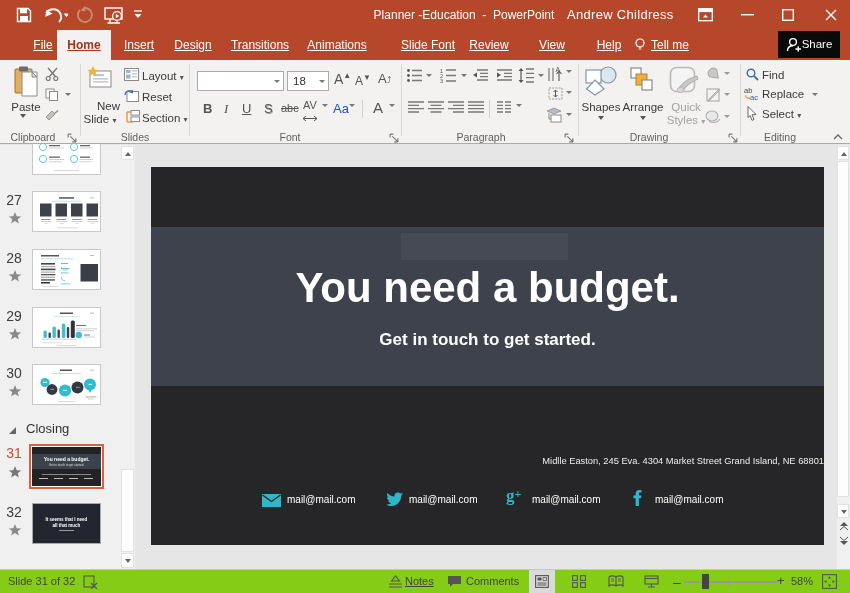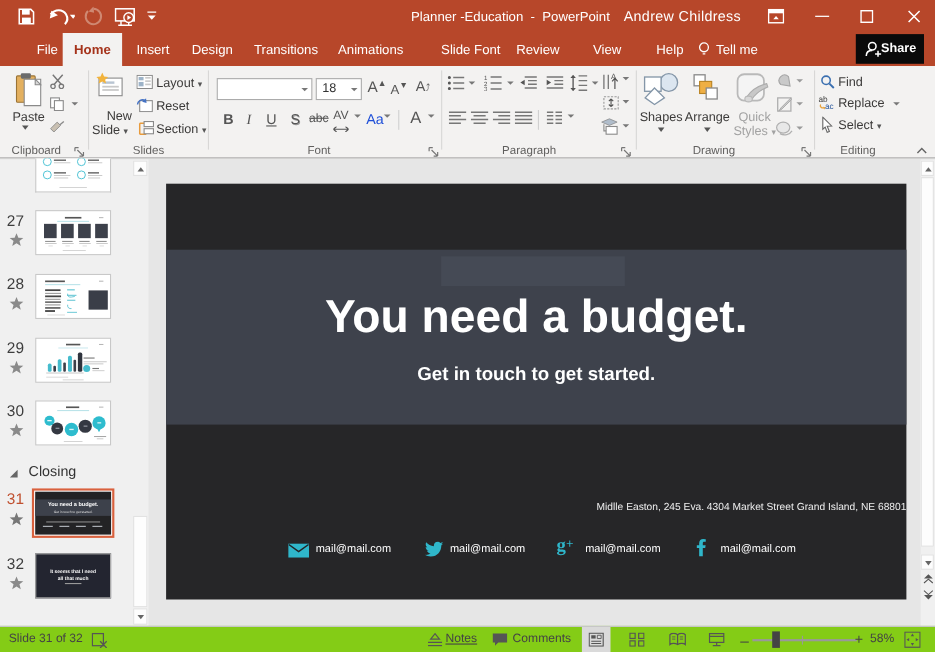--- a/index.html
+++ b/index.html
@@ -5,23 +5,23 @@
 * { margin:0; padding:0; box-sizing:border-box; }
 body { -webkit-font-smoothing:antialiased; font-family:"Liberation Sans", sans-serif; width:850px; height:593px; overflow:hidden; }
 #app { position:relative; width:850px; height:593px; background:#E6E6E6; }
 .abs { position:absolute; }
 
 #titlebar { position:absolute; left:0; top:0; width:850px; height:30px; background:#B7472A; }
 #titlebar .ttl { position:absolute; top:8px; left:0; width:850px; color:#fff; font-size:12px; text-align:center; white-space:nowrap;margin-left:39px; }
 #titlebar .usr { position:absolute; top:7px; left:567px; color:#fff; font-size:13px; white-space:nowrap; letter-spacing:0.3px; }
 
 #tabrow { position:absolute; left:0; top:30px; width:850px; height:30px; background:#B7472A; }
-.tab { position:absolute; top:0; height:30px; line-height:30px; color:#fff; font-size:12px; text-align:center; }
+.tab { position:absolute; top:0; height:30px; line-height:30px; color:#fff; font-size:12px; text-align:center;text-decoration:underline; }
 .tab.active { background:#F3F2F1; color:#A5331B; font-weight:bold; }
-#share { position:absolute; right:10px; top:1px; width:62px; height:27px; background:#0a0a0a; color:#fff; font-size:11.5px; line-height:27px; text-align:center;font-weight:bold; }
+#share { position:absolute; right:10px; top:1px; width:62px; height:27px; background:#0a0a0a; color:#fff; font-size:11.5px; line-height:27px; text-align:center; }
 
 #ribbon { position:absolute; left:0; top:60px; width:850px; height:84px; background:#F3F2F1; border-bottom:1px solid #ababab; }
 .gsep { position:absolute; top:4px; width:1px; height:72px; background:#D8D7D6; }
 .glabel { position:absolute; top:71px; font-size:10.5px; color:#605f5e; text-align:center; }
 .dlg { position:absolute; top:72px; width:10px; height:10px; }
 .rtxt { font-size:11.5px; color:#3b3a39; }
 
 #panel { position:absolute; left:0; top:145px; width:120px; height:424px; background:#F0F0F0; }
 .thumb { position:absolute; left:32px; width:69px; background:#fff; border:1px solid #c8c8c8; }
 .tnum { position:absolute; left:4px; width:20px; text-align:center; font-size:14px; color:#3d3d3d; }

